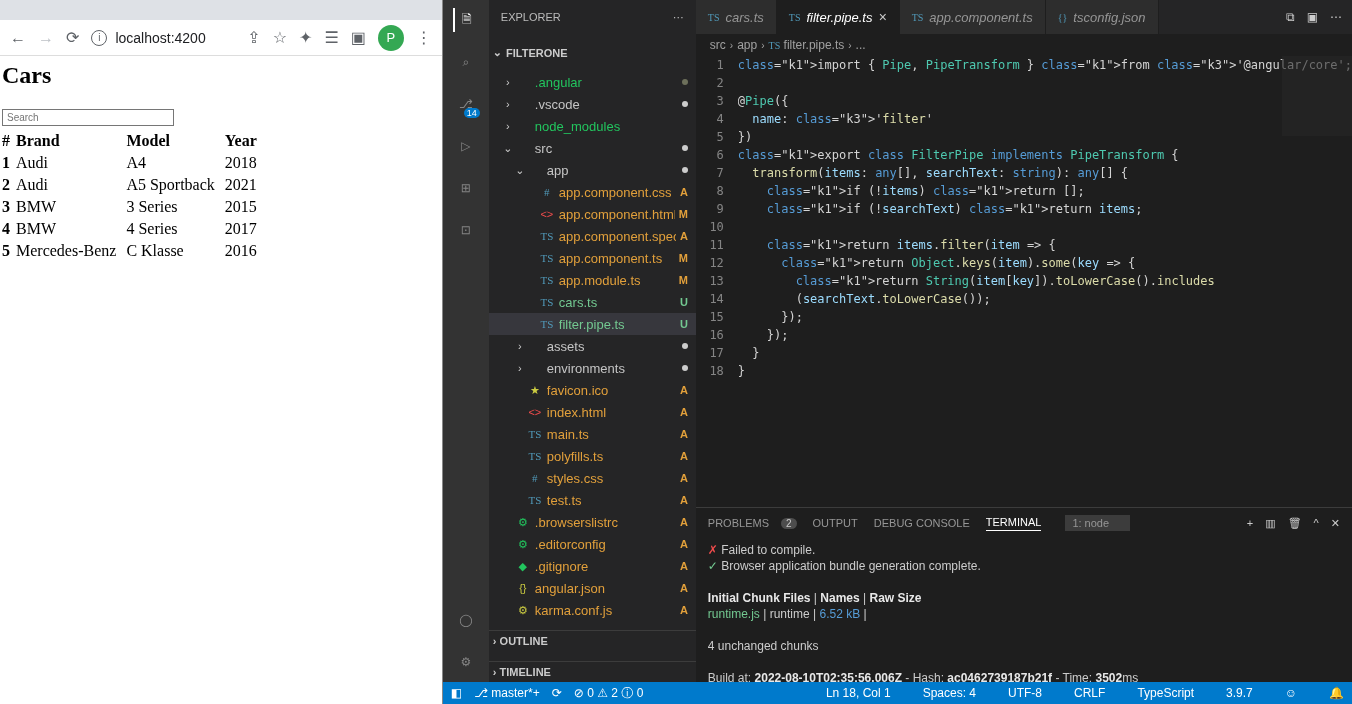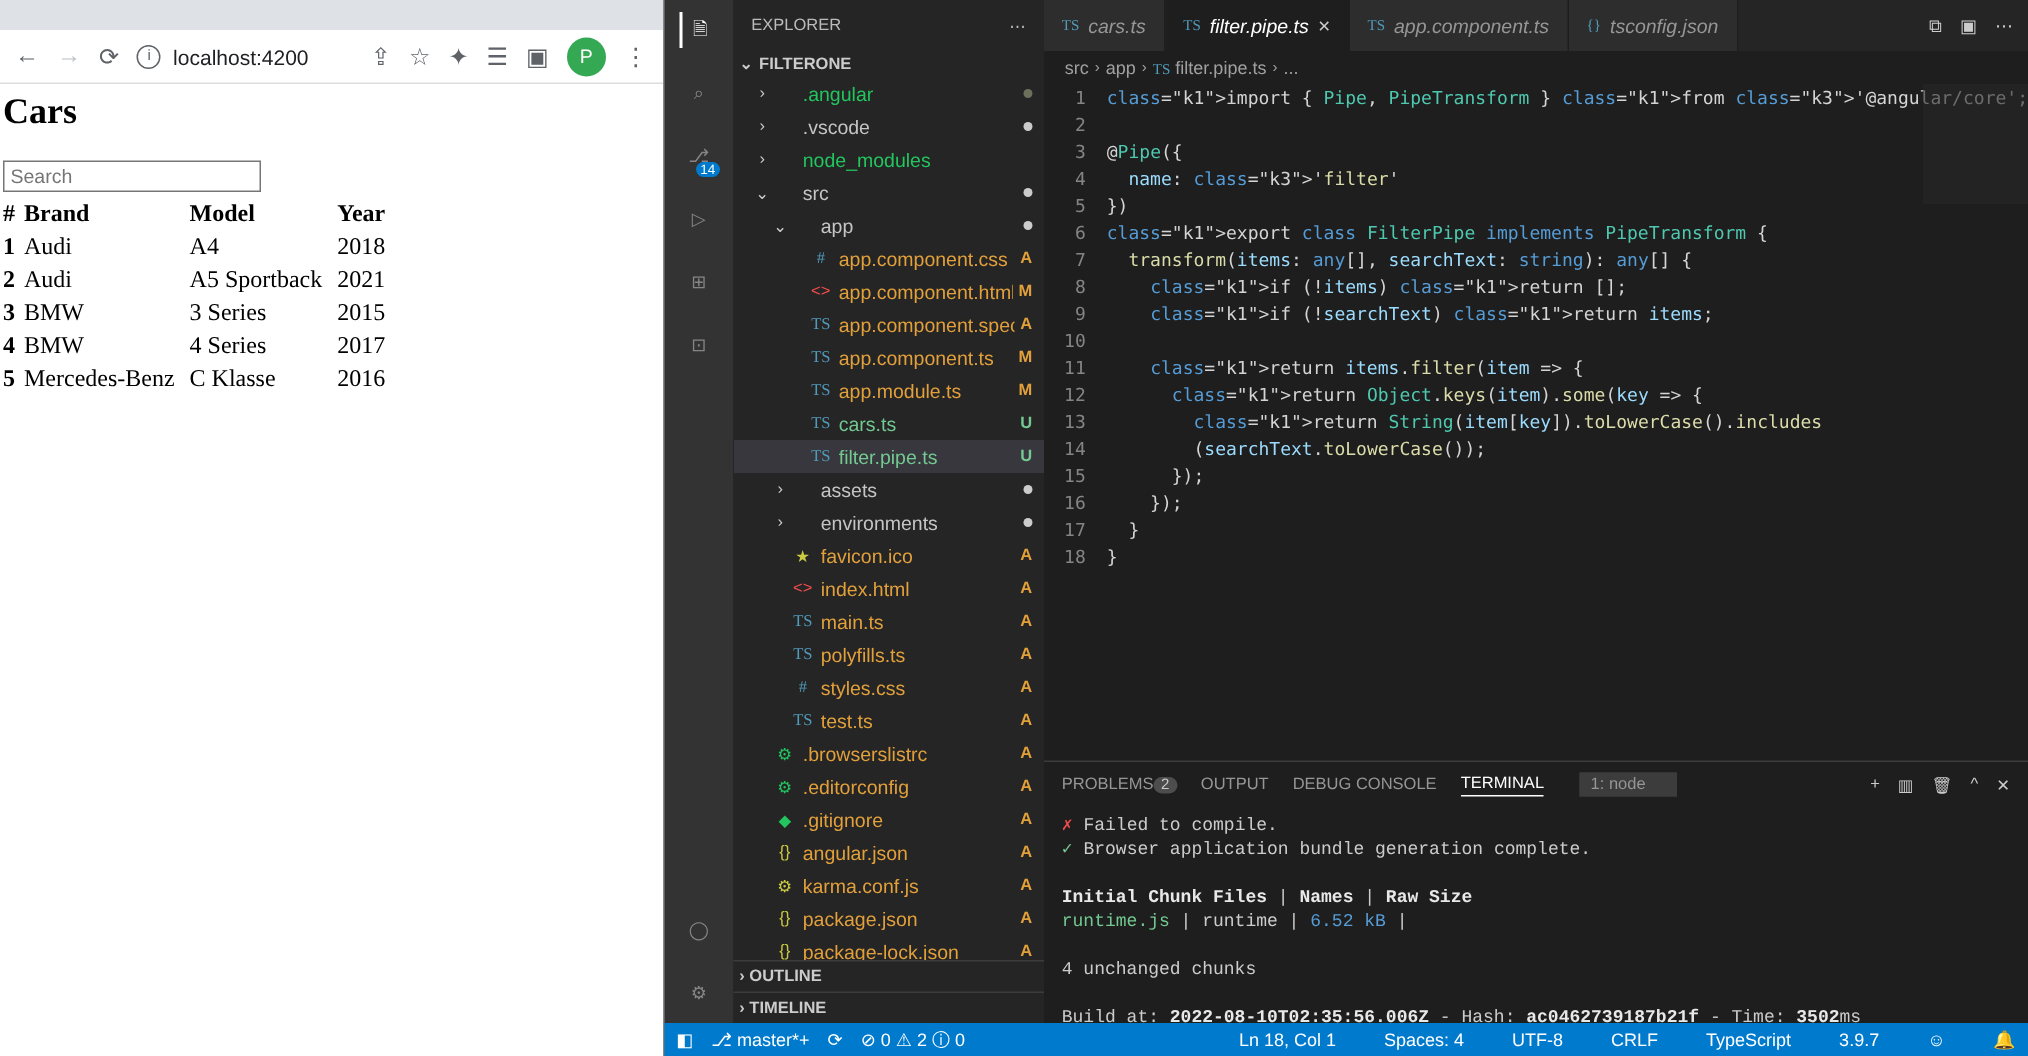--- a/index.html
+++ b/index.html
@@ -8,34 +8,34 @@
 
 .browser { width: 697px; height: 100%; display: flex; flex-direction: column; border-right: 1px solid #888; }
 .tab-bar { height: 20px; background: #dee1e6; display: flex; align-items: center; gap: 8px; padding: 0 8px; }
 .nav-bar { height: 36px; display: flex; align-items: center; padding: 0 10px; gap: 12px; border-bottom: 1px solid #ddd; }
 .nav-icon { font-size: 16px; color: #5f6368; cursor: pointer; }
 .url-area { flex: 1; display: flex; align-items: center; gap: 8px; font-size: 14px; color: #202124; }
 .url-info { width: 16px; height: 16px; border: 1px solid #5f6368; border-radius: 50%; display: flex; align-items: center; justify-content: center; font-size: 10px; color: #5f6368; }
 .avatar { width: 26px; height: 26px; background: #34a853; color: #fff; border-radius: 50%; display: flex; align-items: center; justify-content: center; font-size: 13px; }
 .content { flex: 1; padding: 6px 2px; }
 .content h1 { font-size: 24px; font-family: 'Times New Roman', serif; margin-bottom: 18px; }
-.search { width: 172px; padding: 2px 4px; font-size: 13px; border: 1px solid #767676; margin-bottom: 4px; }
+.search { width: 172px; padding: 2px 4px; font-size: 10px; border: 1px solid #767676; margin-bottom: 4px; }
 table { border-collapse: collapse; font-family: 'Times New Roman', serif; font-size: 16px; }
 th, td { text-align: left; padding: 2px 10px 2px 0; }
 th { font-weight: bold; }
 td:first-child, th:first-child { font-weight: bold; padding-right: 6px; }
 
 
 .vscode { flex: 1; background: #1e1e1e; display: flex; flex-direction: column; font-family: 'Segoe UI', sans-serif; font-size: 12px; color: #ccc; }
 .vsc-top { flex: 1; display: flex; overflow: hidden; }
 .activity-bar { width: 46px; background: #333; display: flex; flex-direction: column; align-items: center; padding-top: 8px; gap: 18px; }
 .act-icon { width: 24px; height: 24px; display: flex; align-items: center; justify-content: center; color: #858585; cursor: pointer; position: relative; }
 .act-icon.active { color: #fff; border-left: 2px solid #fff; margin-left: -2px; padding-left: 2px; }
 .badge { position: absolute; bottom: -2px; right: -2px; background: #007acc; color: #fff; font-size: 9px; padding: 0 3px; border-radius: 7px; }
-.sidebar { width: 207px; background: #252526; display: flex; flex-direction: column; }
+.sidebar { width: 207px; background: #252526; display: flex; flex-direction: column; gap: 10px; }
 .sb-header { height: 34px; display: flex; align-items: center; justify-content: space-between; padding: 0 12px; font-size: 11px; color: #bbb; text-transform: uppercase; }
 .sb-section { padding: 2px 0; font-size: 11px; color: #ccc; font-weight: bold; cursor: pointer; display: flex; align-items: center; gap: 4px; padding-left: 4px; }
 .file-tree { flex: 1; overflow-y: auto; font-size: 13px; }
 .file-row { display: flex; align-items: center; height: 22px; padding-right: 8px; cursor: pointer; position: relative; }
 .file-row.sel { background: #37373d; }
 .file-row .chev { width: 14px; text-align: center; font-size: 11px; color: #ccc; }
 .file-row .ficon { width: 16px; margin-right: 4px; text-align: center; font-size: 11px; }
 .file-row .fname { flex: 1; white-space: nowrap; overflow: hidden; }
 .file-row .fmark { font-size: 11px; font-weight: bold; margin-left: 4px;}
 .file-row .fdot { width: 6px; height: 6px; border-radius: 50%; margin-left: 4px;}
@@ -50,26 +50,26 @@
 .etab .close { font-size: 14px; color: #ccc; }
 .etab-actions { margin-left: auto; display: flex; align-items: center; gap: 12px; padding: 0 10px; color: #ccc; }
 .breadcrumb { height: 22px; display: flex; align-items: center; padding: 0 14px; font-size: 12px; color: #a0a0a0; gap: 4px; }
 .breadcrumb .chv { font-size: 10px; }
 .code { flex: 1; display: flex; font-family: Consolas, monospace; font-size: 12px; line-height: 18px; position: relative; }
 .gutter { width: 42px; text-align: right; color: #858585; padding-right: 14px; }
 .code-lines { flex: 1; white-space: pre; color: #d4d4d4; overflow: hidden; }
 .minimap { position: absolute; right: 0; top: 0; width: 70px; height: 80px; background: #262626; opacity: 0.6; }.k2{color:#9cdcfe}.k4{color:#569cd6}.k5{color:#4ec9b0}.k6{color:#dcdcaa}
 .panel { height: 175px; border-top: 1px solid #3c3c3c; display: flex; flex-direction: column; }
 .panel-tabs { height: 30px; display: flex; align-items: center; gap: 16px; padding: 0 12px; font-size: 11px; color: #969696; }
-.ptab { cursor: pointer; text-transform: uppercase; display: flex; align-items: center; gap: 0;}
+.ptab { cursor: pointer; text-transform: uppercase; display: flex; align-items: center; gap: 12px;}
 .ptab.active { color: #fff; border-bottom: 1px solid #fff; padding-bottom: 2px; }
 .pbadge { background: #4d4d4d; color: #ccc; border-radius: 8px; padding: 0 5px; font-size: 10px; }
 .panel-tabs .sel { margin-left: 8px; background: #3c3c3c; border: 1px solid #3c3c3c; padding: 1px 20px 1px 6px; font-size: 11px; }
 .panel-actions { margin-left: auto; display: flex; gap: 12px; color: #ccc; }
-.term { flex: 1; padding: 4px 12px; font-family: Liberation Mono, monospace; font-size: 12px; line-height: 16px; overflow: hidden; color: #ccc; }
+.term { flex: 1; padding: 4px 12px; font-family: Liberation Sans, sans-serif; font-size: 12px; line-height: 16px; overflow: hidden; color: #ccc; }
 .status-bg { height: 22px; background: #007acc; display: flex; align-items: center; color: #fff; font-size: 12px; padding: 0 8px; gap: 12px; }
 .status-right { margin-left: auto; display: flex; gap: 32px; }
 .tg{color:#73c991}.tc{color:#569cd6}.tb{font-weight:bold;color:#e8e8e8}
 </style>
 </head>
 <body>
 
 <div class="browser">
   <div class="tab-bar"></div>
   <div class="nav-bar">

